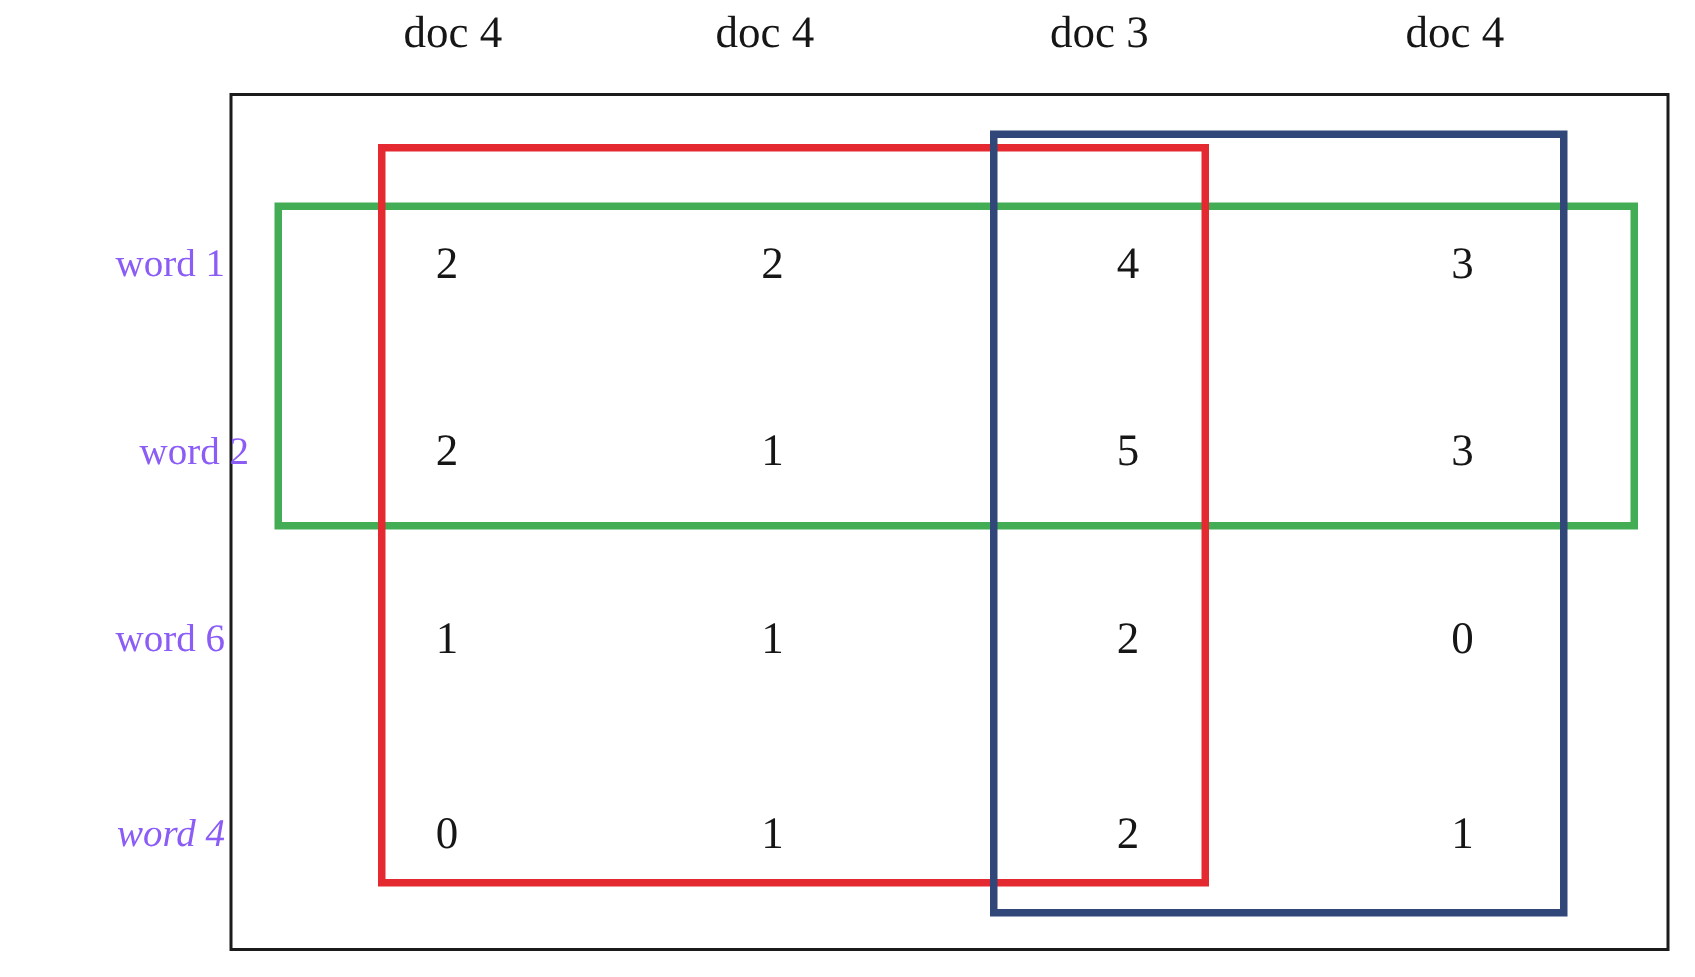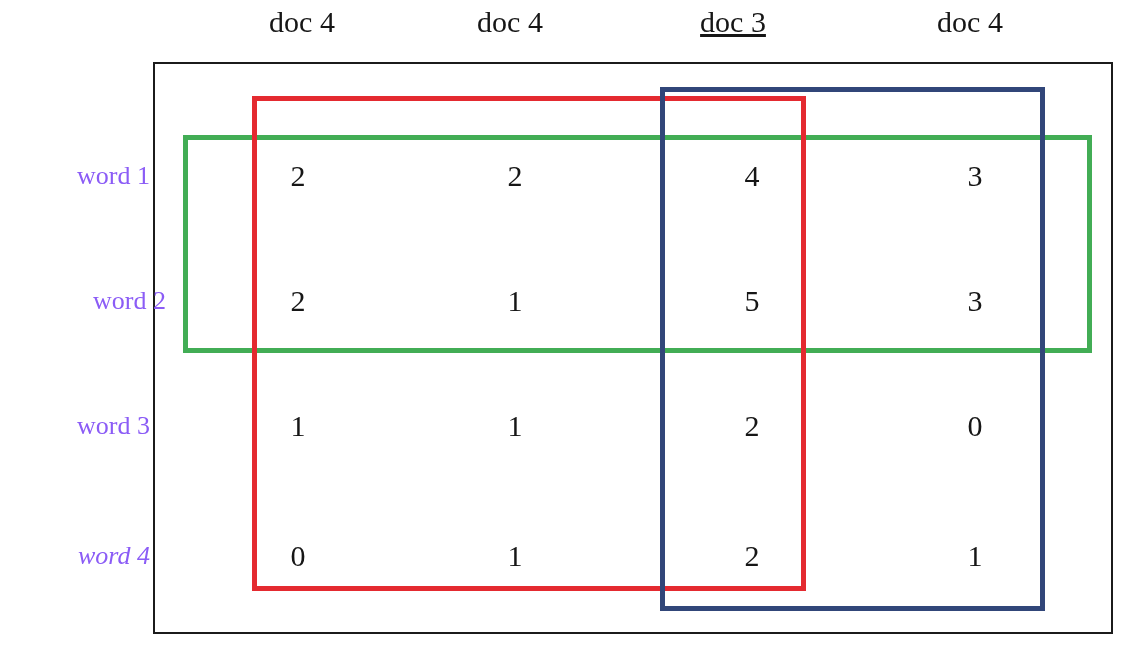--- a/index.html
+++ b/index.html
@@ -82,26 +82,26 @@
   <div class="box outer-box z-outer" style="left:153px; top:62px; width:960px; height:572px;"></div>
 
   <div class="box group-box group-green z-green" style="left:183px; top:135px; width:909px; height:218px;"></div>
 
   <div class="box group-box group-red z-red" style="left:252px; top:96px; width:554px; height:495px;"></div>
 
   <div class="box group-box group-blue z-blue" style="left:660px; top:87px; width:385px; height:524px;"></div>
 
   <div class="col-header z-text" style="left:222px;">doc 4</div>
   <div class="col-header z-text" style="left:430px;">doc 4</div>
-  <div class="col-header z-text" style="left:653px;text-decoration:underline;">doc 3</div>
+  <div class="col-header z-text" style="left:653px;">doc 3</div>
   <div class="col-header z-text" style="left:890px;">doc 4</div>
 
   <div class="row-label z-text" style="top:159px;">word 1</div>
   <div class="row-label z-text" style="top:284px;margin-left:16px;">word 2</div>
-  <div class="row-label z-text" style="top:409px;">word 3</div>
+  <div class="row-label z-text" style="top:409px;">word 6</div>
   <div class="row-label z-text" style="top:539px;font-style:italic;">word 4</div>
 
   <div class="cell-value z-text" style="left:268px; top:159px;">2</div>
   <div class="cell-value z-text" style="left:485px; top:159px;">2</div>
   <div class="cell-value z-text" style="left:722px; top:159px;">4</div>
   <div class="cell-value z-text" style="left:945px; top:159px;">3</div>
 
   <div class="cell-value z-text" style="left:268px; top:284px;">2</div>
   <div class="cell-value z-text" style="left:485px; top:284px;">1</div>
   <div class="cell-value z-text" style="left:722px; top:284px;">5</div>

